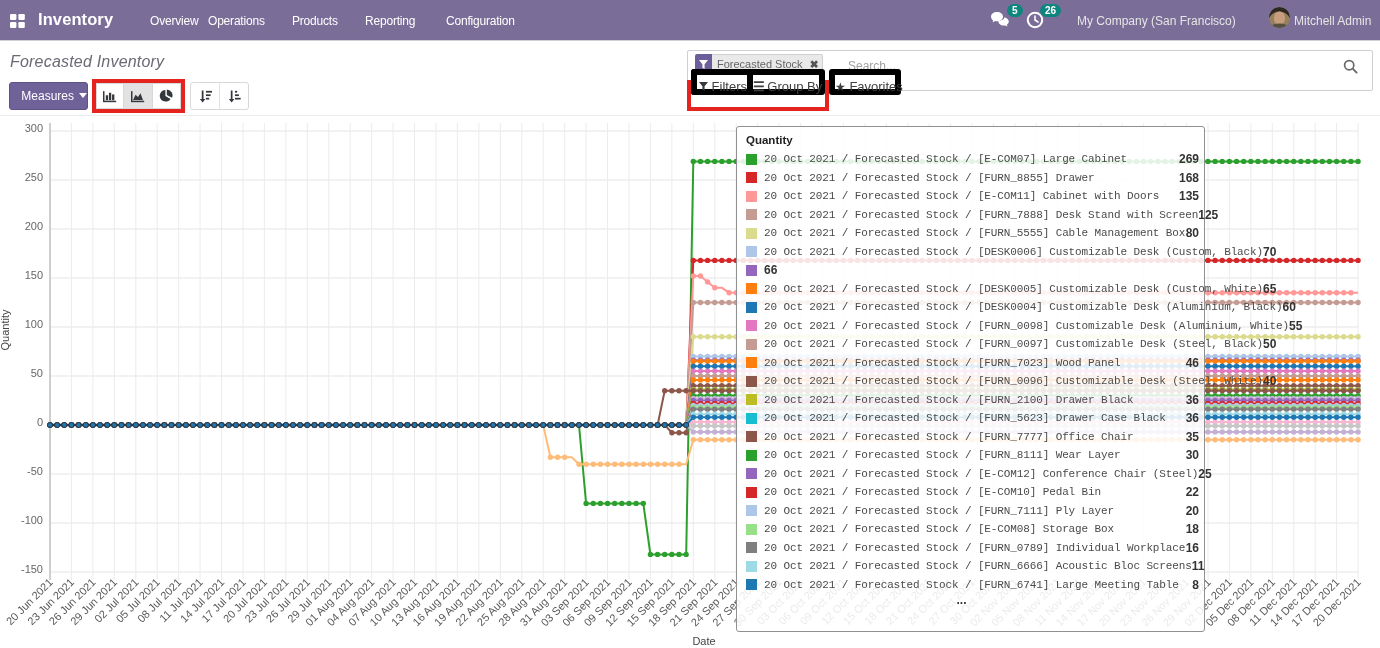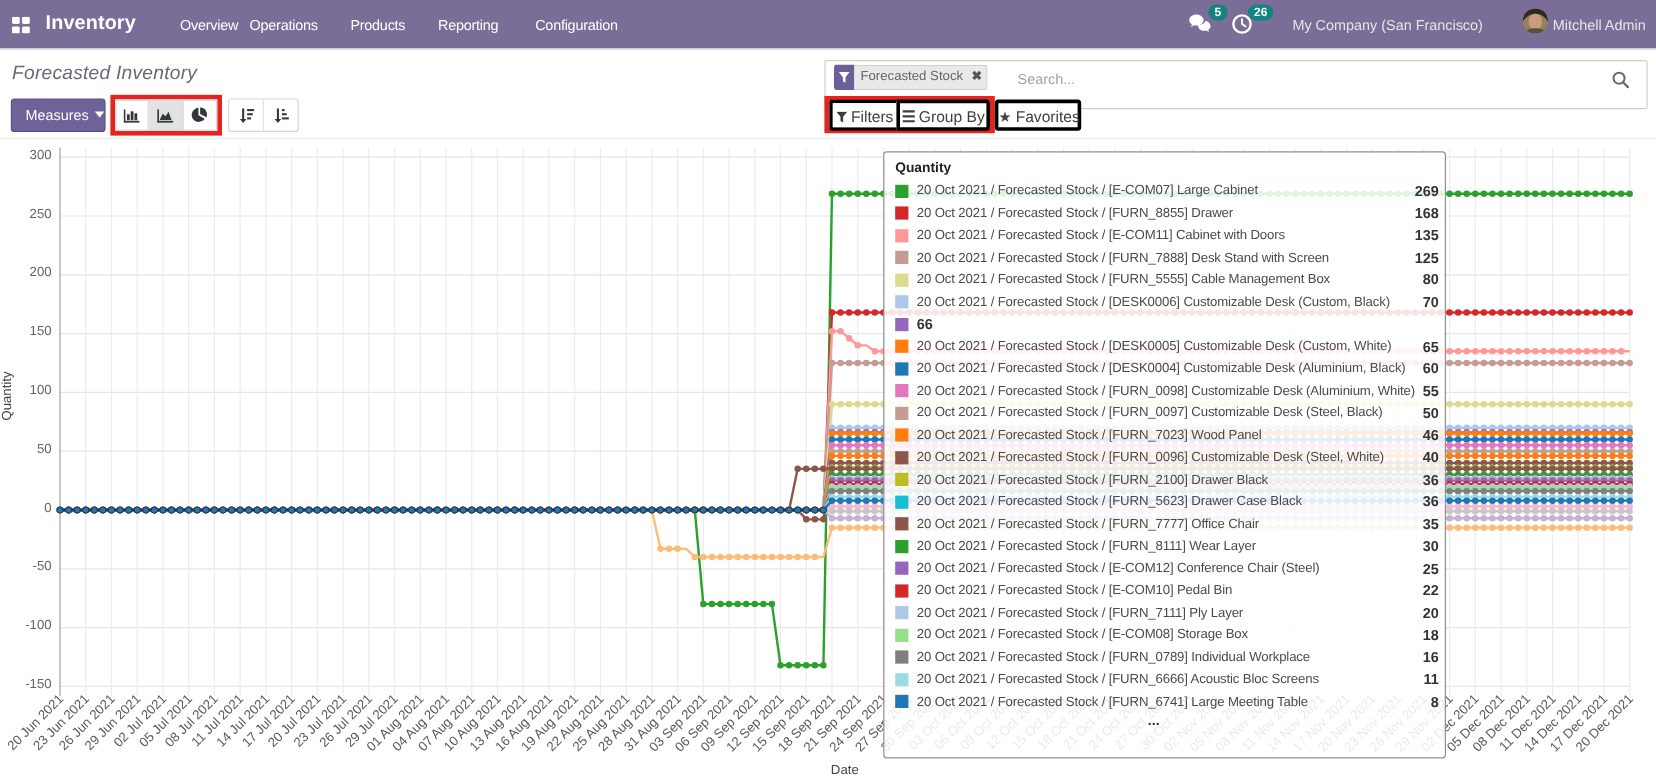--- a/index.html
+++ b/index.html
@@ -36,31 +36,31 @@
 #chgroup { position:absolute; left:96px; top:83px; width:85px; height:26px;
   display:flex; background:#fff; }
 #chgroup .cb { width:28.3px; height:26px; display:flex; align-items:center;
   justify-content:center; border:1px solid #d8d8d8; border-left:none; }
 #chgroup .cb:first-child { border-left:1px solid #d8d8d8; }
 #chgroup .cb.sel { background:#e2e2e2; }
 #sortgroup { position:absolute; left:190px; top:82px; width:59px; height:28px;
   display:flex; border:1px solid #d8d8d8; border-radius:3px; background:#fff; }
 #sortgroup .cb { width:29px; height:26px; display:flex; align-items:center; justify-content:center; }
 #sortgroup .cb + .cb { border-left:1px solid #e2e2e2; }
-.fbtn { position:absolute; top:83px; height:26px; background:#fff;
-  border:3px solid #000000; font-size:13px; color:#404040; line-height:24px;
-  text-align:center; white-space:nowrap; }
+.fbtn { position:absolute; top:69px; height:26px; background:#fff;
+  border:6px solid #000000; font-size:13px; color:#404040; line-height:24px;
+  text-align:right; white-space:nowrap; }
 #chart { position:absolute; left:0; top:115px; width:1380px; height:533px; }
 #tooltip { position:absolute; left:736px; top:11px; width:469px; height:506px;
   background:rgba(255,255,255,0.87); border:1px solid #909090; border-radius:3px; font-size:12px;
   padding:5px 5px 0 9px; }
 #tooltip .th { font-weight:bold; color:#222; height:18px; line-height:17px; font-size:11.5px; }
 #tooltip .tr { display:flex; align-items:center; height:18.5px; }
 #tooltip .sw { width:11px; height:11px; flex:0 0 11px; margin-right:7px; }
-#tooltip .lb { color:#4a4a4a; flex:1 1 auto; white-space:nowrap; font-size:11px; letter-spacing:-0.12px; }
+#tooltip .lb { color:#4a4a4a; flex:1 1 auto; white-space:nowrap; font-size:11px; letter-spacing:-0.12px;font-family:Liberation Mono, monospace; }
 #tooltip .vl { font-weight:bold; color:#333; }
 #tooltip .dots { text-align:center; padding-right:22px; color:#333; font-weight:bold; line-height:13px; }
 </style></head>
 <body>
 <div id="nav">
   <svg class="apps" width="15" height="14" style="margin-top:1px">
       <g fill="#fff">
     <rect x="0" y="0" width="6.4" height="6" rx="1.2"></rect>
         <rect x="8.4" y="0" width="6.4" height="6" rx="1.2"></rect>
     <rect x="0" y="8" width="6.4" height="6" rx="1.2"></rect>

